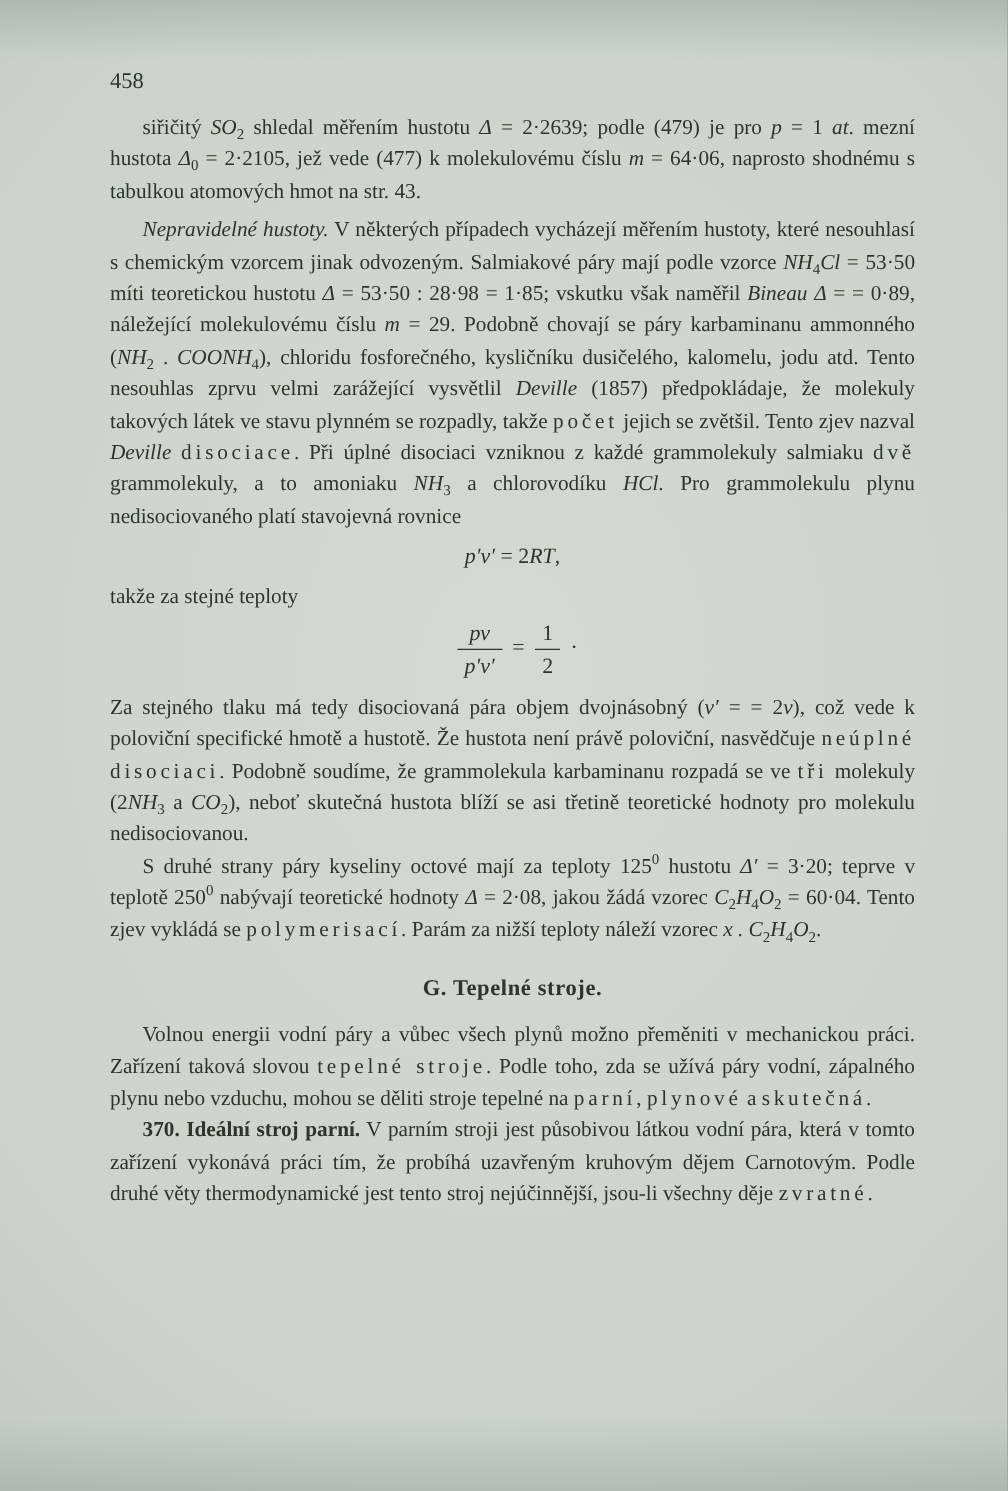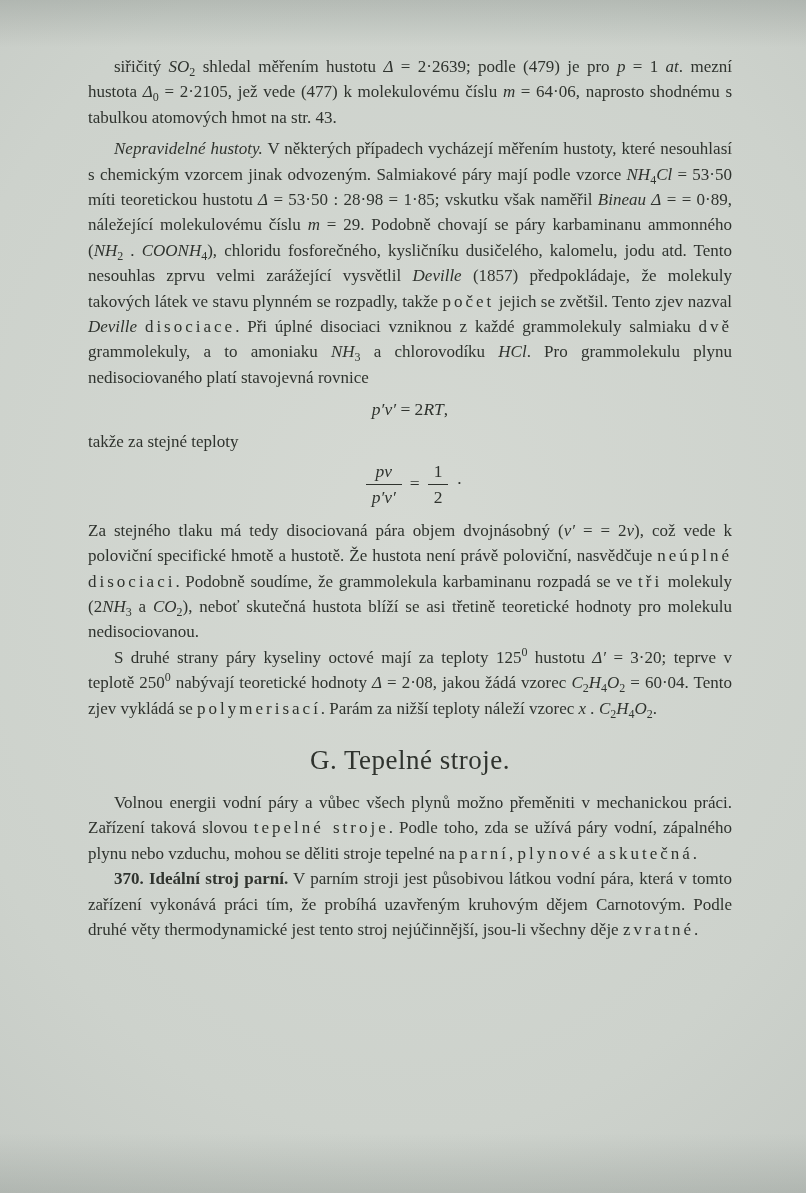--- a/index.html
+++ b/index.html
@@ -53,32 +53,33 @@
     display: block;
     border-bottom: 1.4px solid #2f332e;
     padding: 0 6px 2px;
   }
   .fden {
     display: block;
     padding: 2px 6px 0;
   }
   .heading {
     text-align: center;
-    font-size: 27px;
-    font-weight: normal;
+    font-size: 18px;
+    font-weight: bold;
     letter-spacing: 0.5px;
     margin: 24px 0 14px;
   }
 </style>
 </head>
 <body>
 
 <div class="page">
   <div class="content">
 
+    <div class="pagenum">458</div>
 
     <p class="para indent">siřičitý <i>SO</i><sub>2</sub> shledal měřením hustotu <i>Δ</i> = 2·2639; podle (479) je pro <i>p</i> = 1 <i>at</i>. mezní hustota <i>Δ</i><sub>0</sub> = 2·2105, jež vede (477) k molekulovému číslu <i>m</i> = 64·06, naprosto shodnému s tabulkou atomových hmot na str. 43.</p>
 
     <p class="para indent gap-top"><i>Nepravidelné hustoty.</i> V některých případech vycházejí měřením hustoty, které nesouhlasí s chemickým vzorcem jinak odvozeným. Salmiakové páry mají podle vzorce <i>NH</i><sub>4</sub><i>Cl</i> = 53·50 míti teoretickou hustotu <i>Δ</i> = 53·50 : 28·98 = 1·85; vskutku však naměřil <i>Bineau</i> <i>Δ</i> = = 0·89, náležející molekulovému číslu <i>m</i> = 29. Podobně chovají se páry karbaminanu ammonného (<i>NH</i><sub>2</sub> . <i>COONH</i><sub>4</sub>), chloridu fosforečného, kysličníku dusičelého, kalomelu, jodu atd. Tento nesouhlas zprvu velmi zarážející vysvětlil <i>Deville</i> (1857) předpokládaje, že molekuly takových látek ve stavu plynném se rozpadly, takže <span class="sp">počet</span> jejich se zvětšil. Tento zjev nazval <i>Deville</i> <span class="sp">disociace</span>. Při úplné disociaci vzniknou z každé grammolekuly salmiaku <span class="sp">dvě</span> grammolekuly, a to amoniaku <i>NH</i><sub>3</sub> a chlorovodíku <i>HCl</i>. Pro grammolekulu plynu nedisociovaného platí stavojevná rovnice</p>
 
 
 
     <div class="eq"><i>p′v′</i> = 2<i>RT</i>,</div>
 
     <p class="para">takže za stejné teploty</p>

